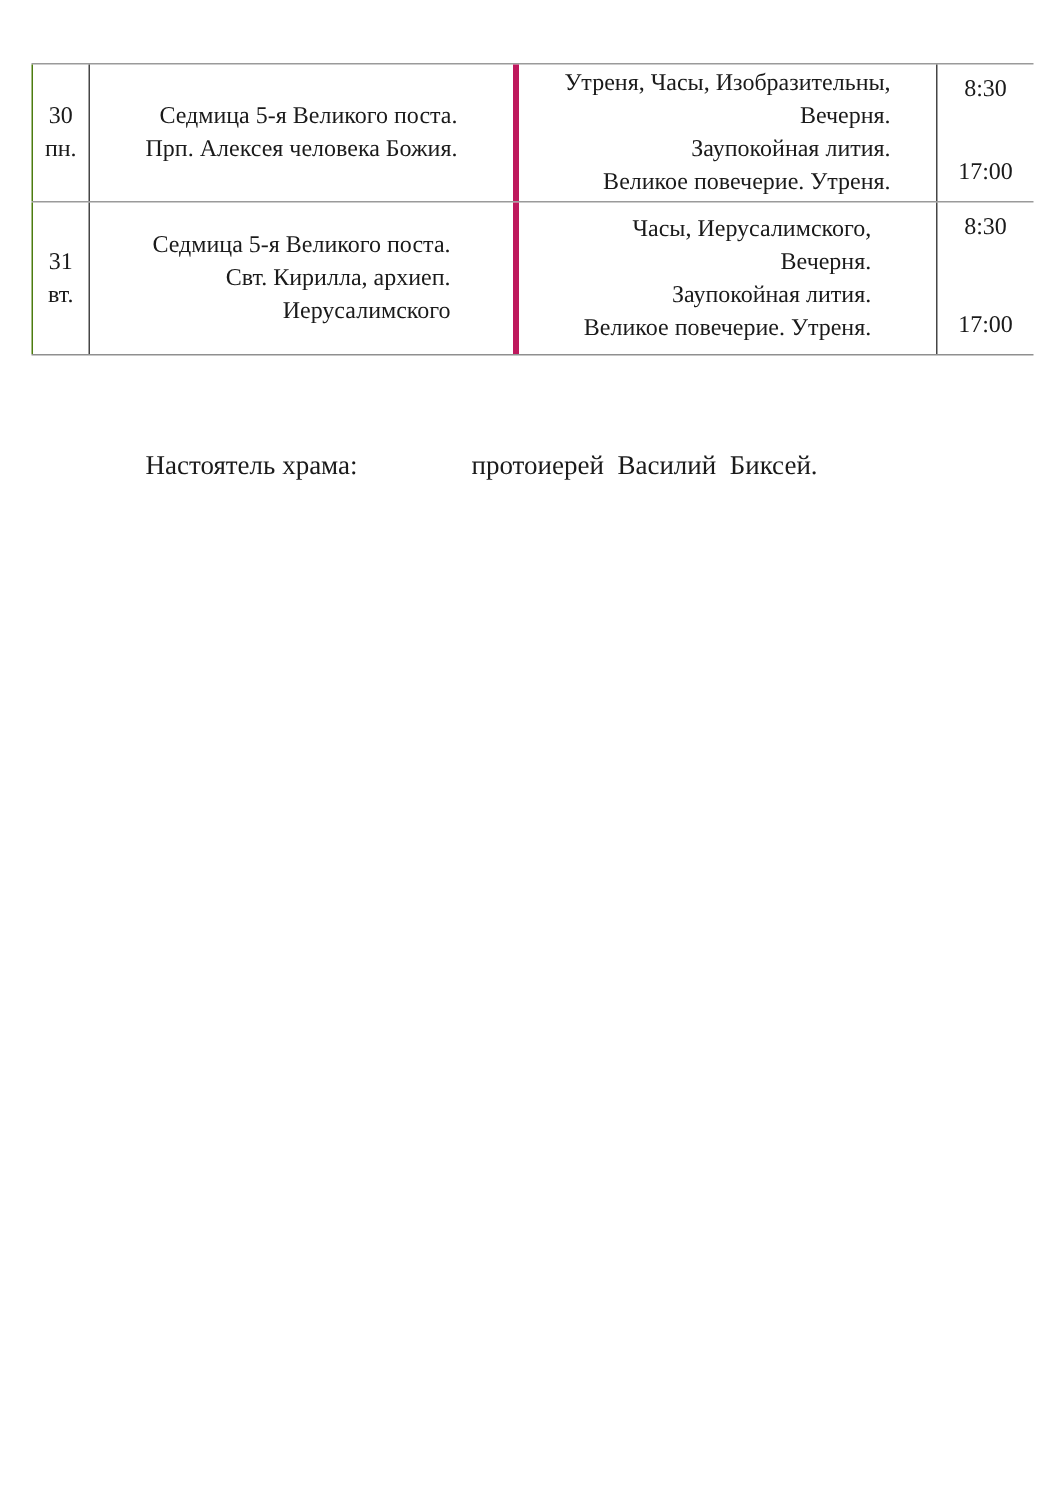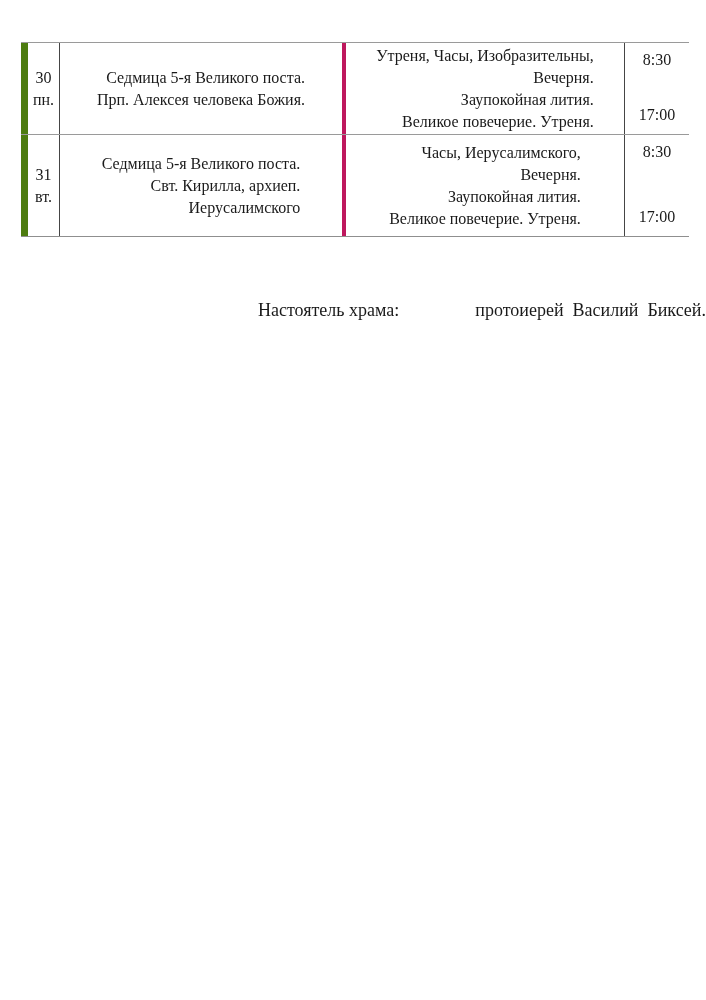--- a/index.html
+++ b/index.html
@@ -38,47 +38,46 @@
     display: flex;
     flex-direction: column;
     justify-content: center;
     align-items: center;
     text-align: right;
     font-size: 16px;
     line-height: 22px;
     overflow: hidden;
   }
   .cell-date {
-    border-left: 7px solid #4d7c0f;
+    border-left: 1px solid #4d7c0f;
     border-right: 1px solid #454545;
   }
   .cell-desc {
     border-right: 4px solid #be185d;
   }
   .cell-services {
     border-right: 1px solid #454545;
   }
   .cell-time {
     justify-content: space-between;
     padding: 6px 0 8px 0;
   }
   .lines {
     white-space: pre-line;
   }
   .rector-line {
     position: absolute;
     left: 0;
     top: 277px;
     width: 706px;
-    padding-left: 56px;
+    padding-left: 88px;
     box-sizing: border-box;
     font-size: 18px;
     line-height: 22px;
     white-space: pre;
-    text-align: right;
   }
   .rector-name {
     margin-left: 76px;
   }
 </style>
 </head>
 <body>
 
 <div class="schedule-table">
 

